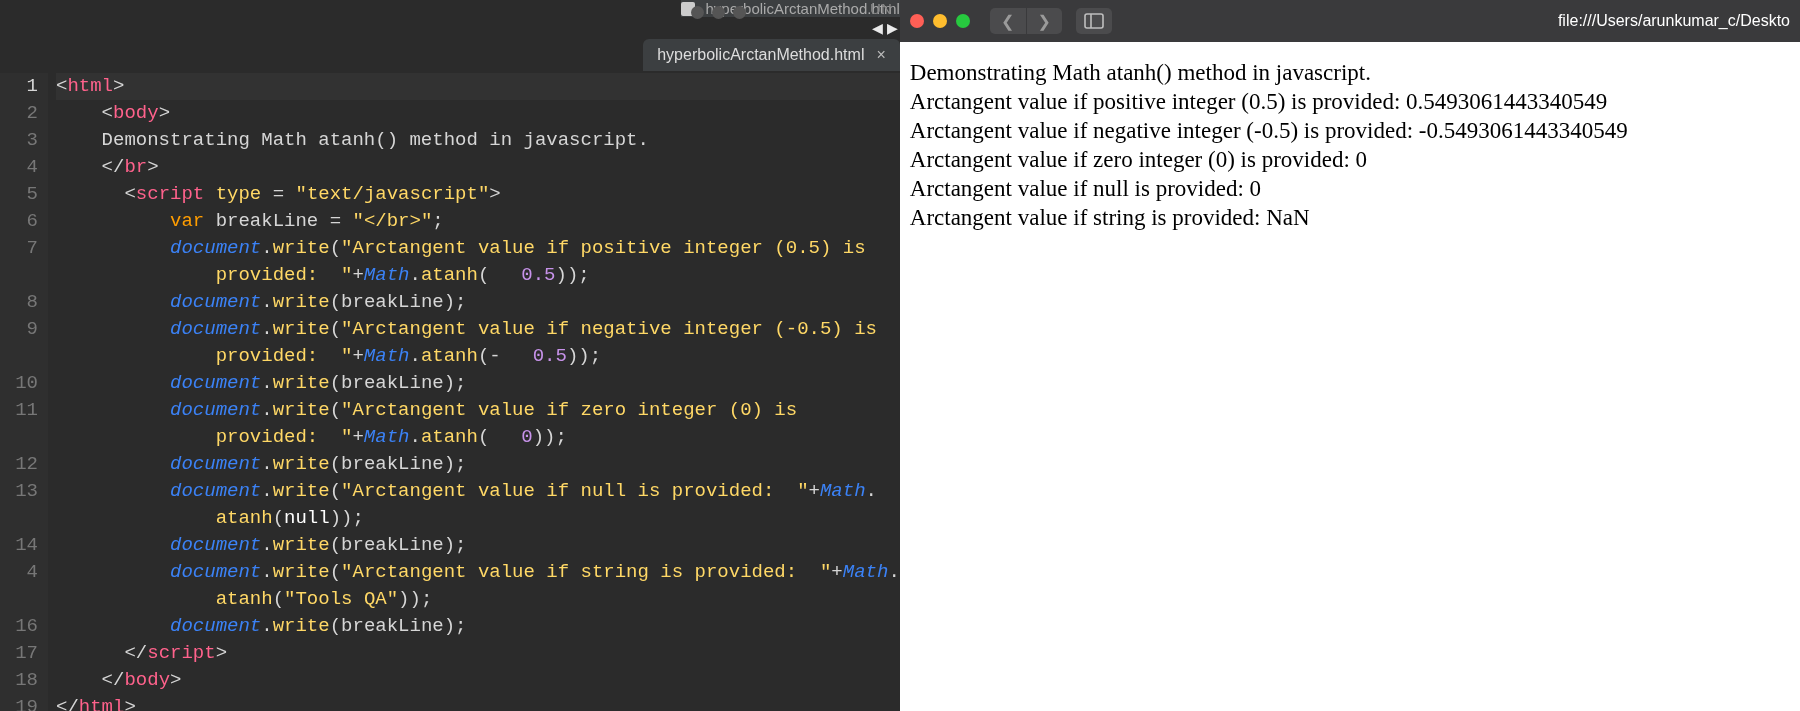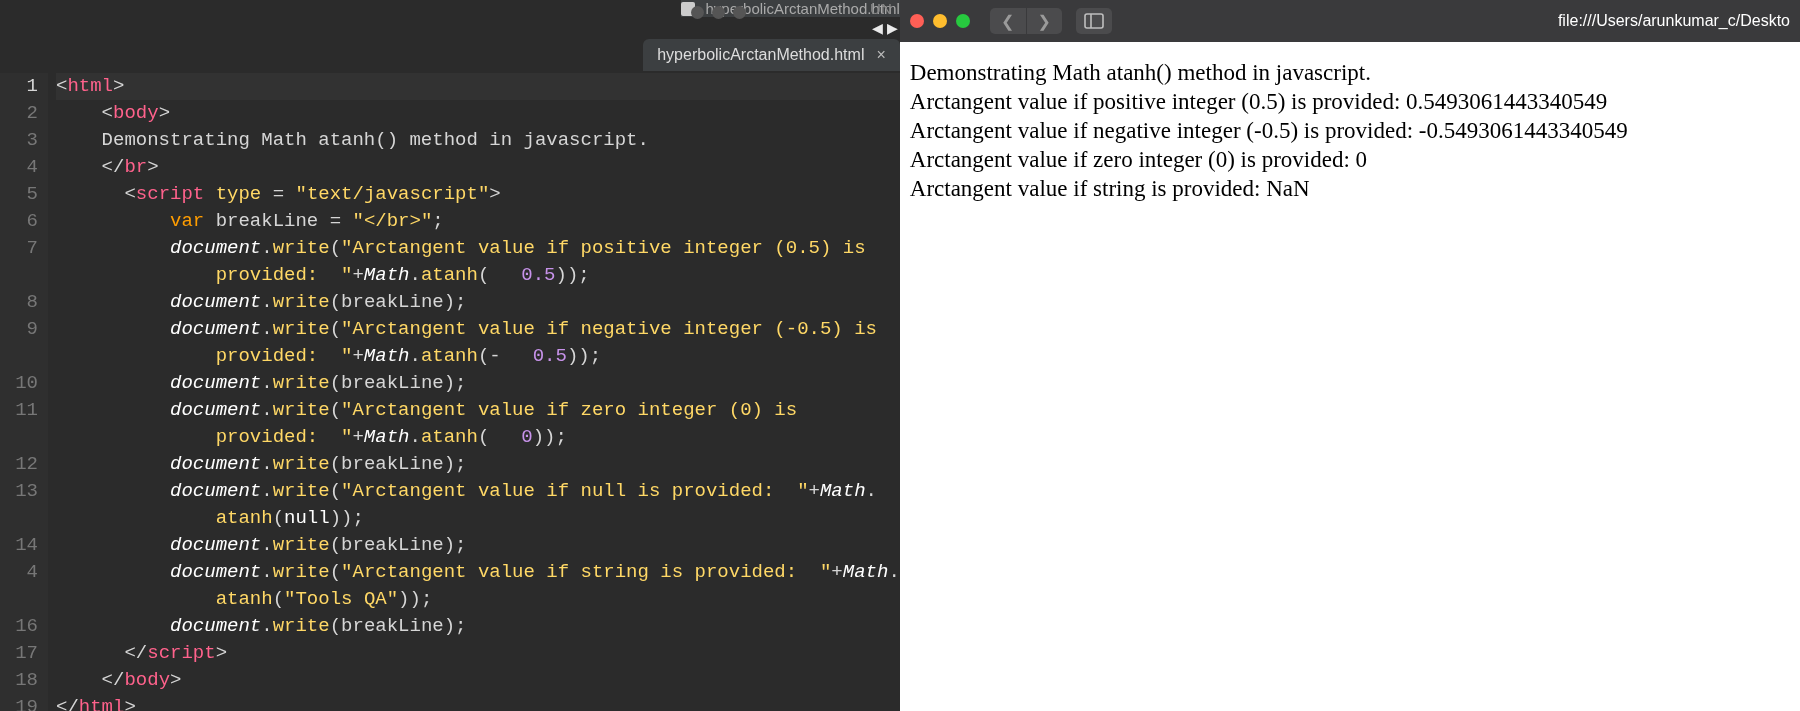--- a/index.html
+++ b/index.html
@@ -27,21 +27,21 @@
     .code  { flex:1; white-space:pre; color:#d6d6d6; padding-left:8px; overflow:hidden; }
     .code .line { display:block; height:27px; }
     .line.hl { background:#323232; }
 
     
     .c-ang  { color:#d6d6d6; }     
     .c-tag  { color:#ff628c; }     
     .c-attr { color:#ffd866; }     
     .c-str  { color:#ffd866; }     
     .c-kw   { color:#ff9d00; }
-    .c-obj  { color:#ffffff; font-style:italic; }  
+    .c-obj  { color:#3b82f6; font-style:italic; }  
     .c-fn   { color:#ffd866; }     
     .c-num  { color:#c792ea;margin-left:32px; }
     .c-null { color:#ffffff; }
     .c-txt  { color:#d6d6d6; }
 
     
     .browser { flex:1; display:flex; flex-direction:column; background:#fff; }
     .b-titlebar { height:42px; background:#3a3a3c; display:flex; align-items:center; padding:0 10px; font-family:-apple-system,Helvetica,Arial,sans-serif; color:#ddd; position:relative; }
     .traffic { display:flex; gap:9px; }
     .traffic .tl { width:14px; height:14px; border-radius:50%; }
@@ -136,15 +136,16 @@
       </svg>
     </div>
     <div class="b-url">file:///Users/arunkumar_c/Deskto</div>
   </div>
 
   <div class="page" id="page">
       <p>Demonstrating Math atanh() method in javascript.</p>
       <p>Arctangent value if positive integer (0.5) is provided: 0.5493061443340549</p>
       <p>Arctangent value if negative integer (-0.5) is provided: -0.5493061443340549</p>
       <p>Arctangent value if zero integer (0) is provided: 0</p>
+      <p>Arctangent value if null is provided: 0</p>
       <p>Arctangent value if string is provided: NaN</p>
     </div>
 </div>
 
 </body></html>

